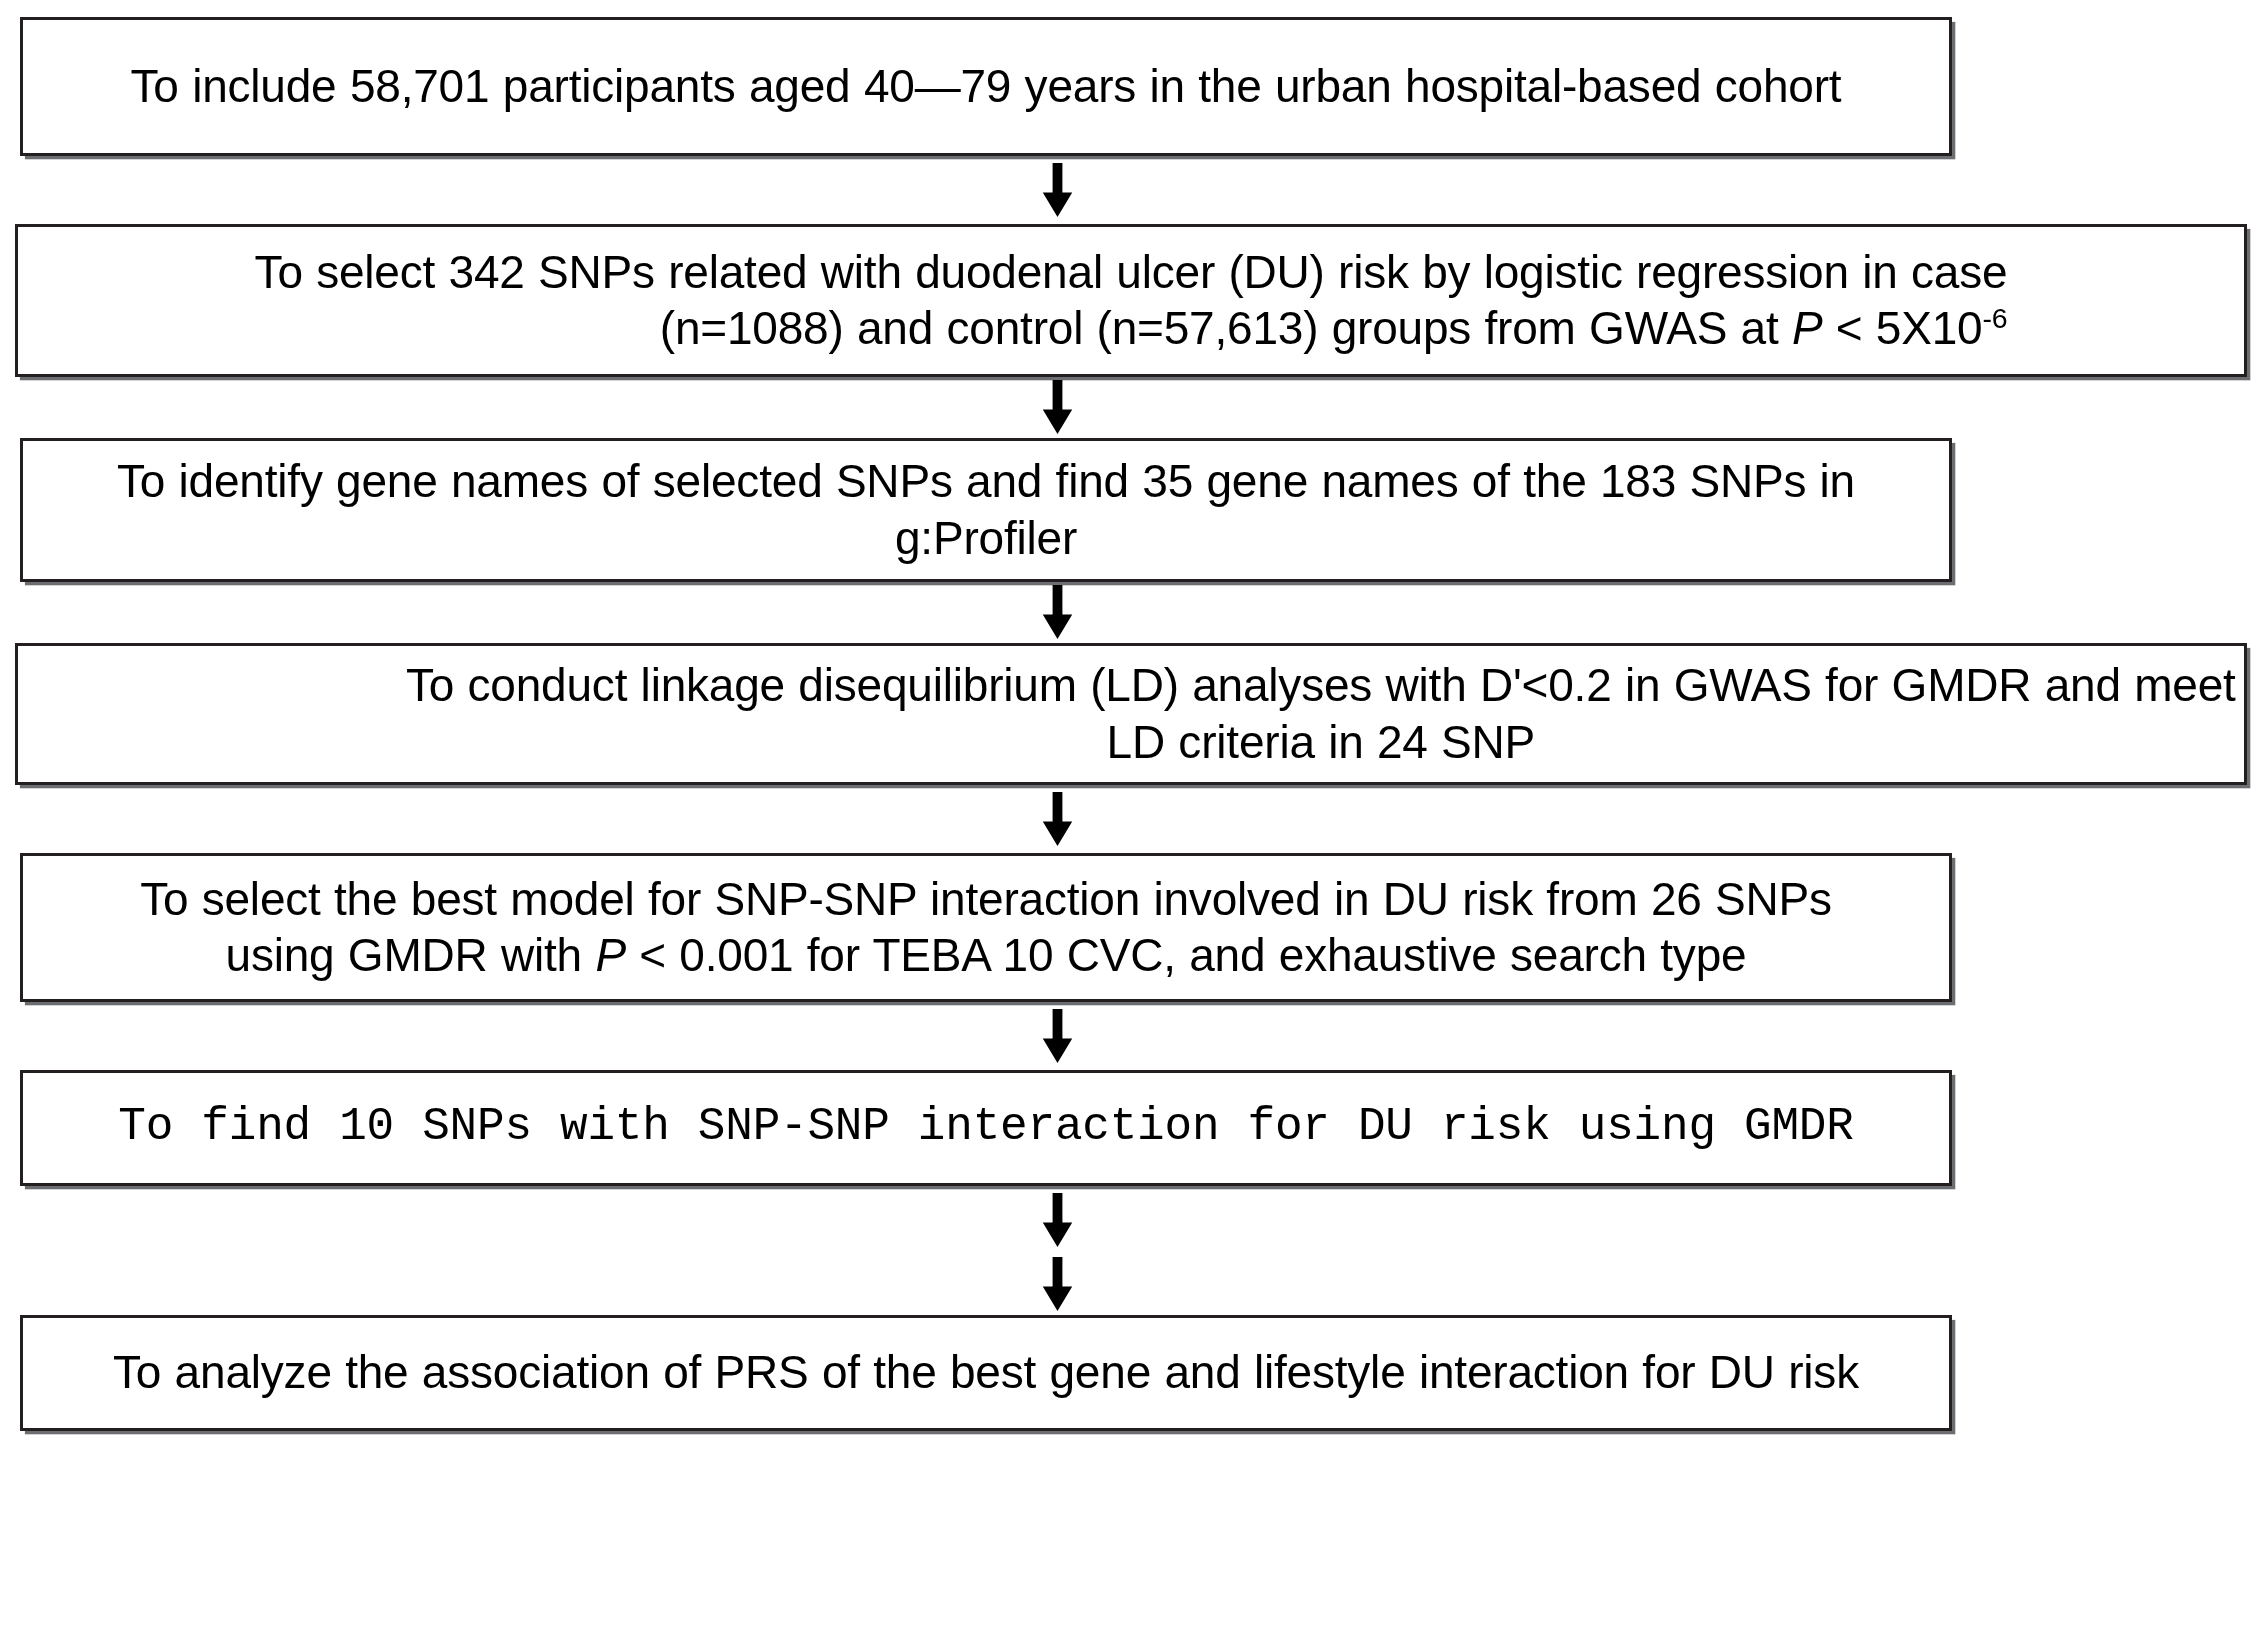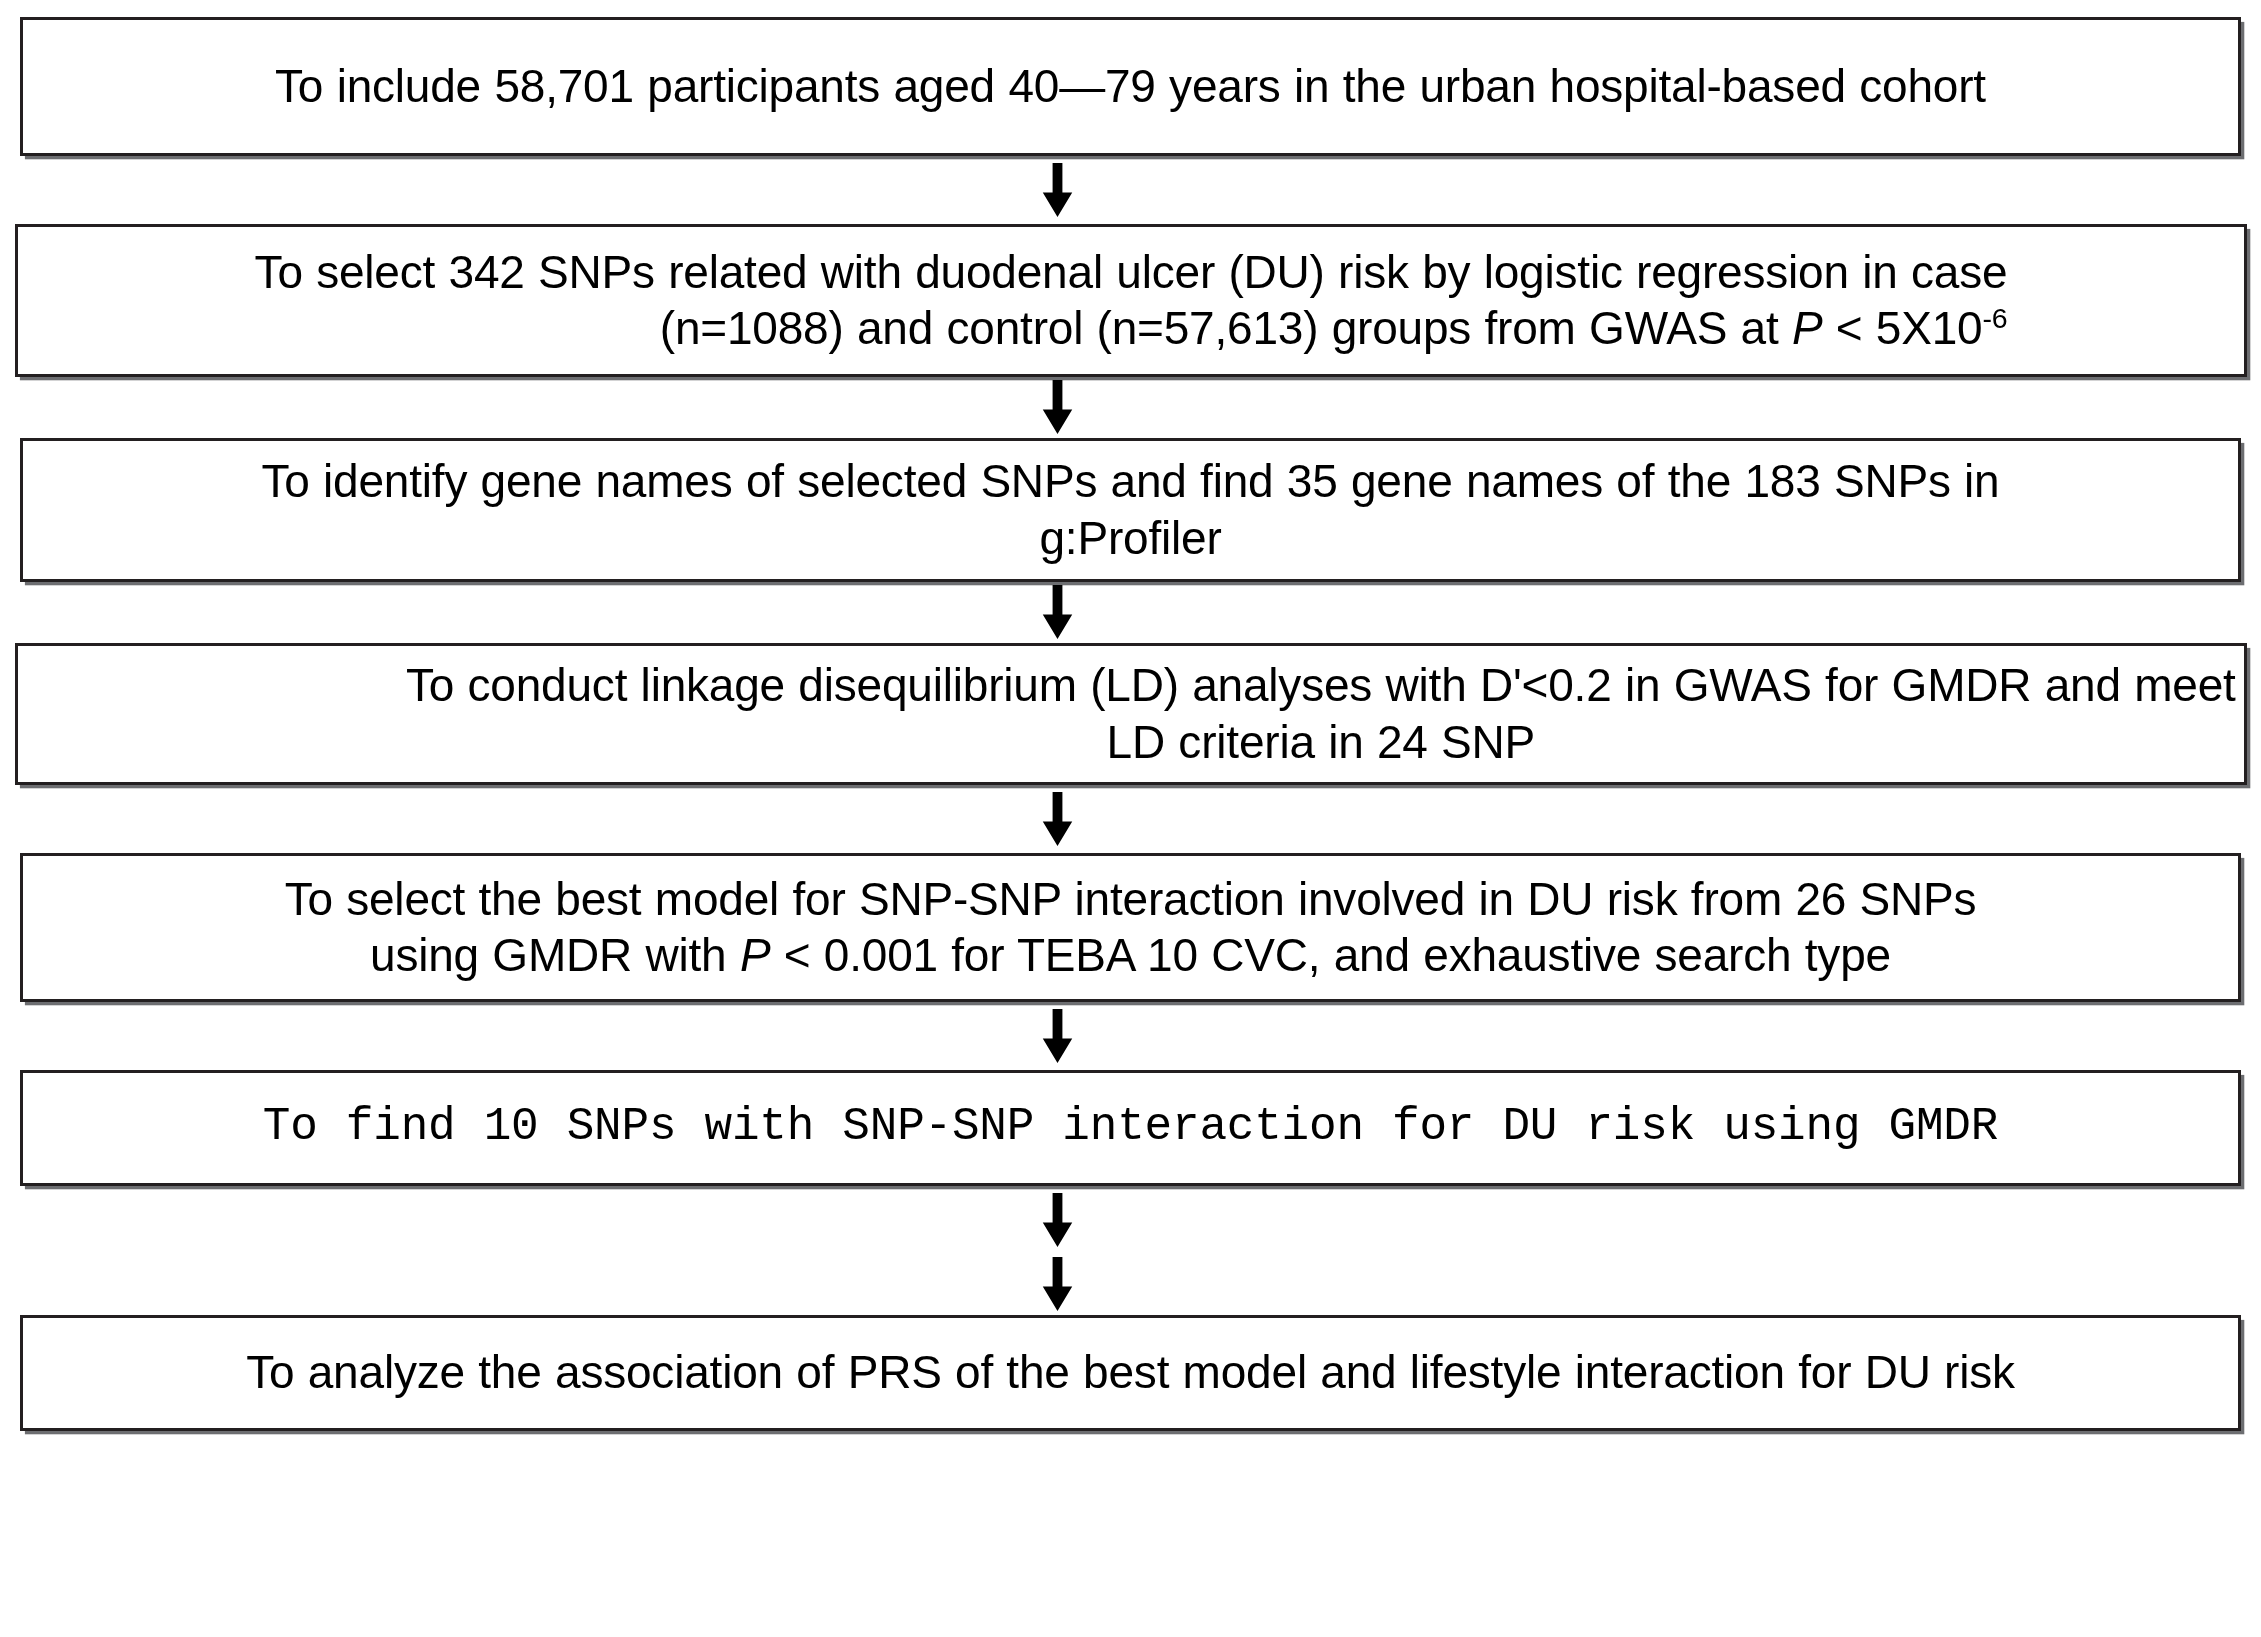--- a/index.html
+++ b/index.html
@@ -60,21 +60,21 @@
   .h-1 { height: 139px; }
   .h-2 { height: 153px; text-align: right; }
   .h-3 { height: 144px; }
   .h-4 { height: 142px; justify-content: flex-end; }
   .h-5 { height: 149px; }
   .h-6 { height: 116px; font-family: Liberation Mono, monospace; }
   .h-7 { height: 142px; }
   .h-8 { height: 116px; }
 
   .w-full  { width: 2232px; align-self: flex-start; }
-  .w-inset { width: 2221px; align-self: flex-start; margin-left: 5px; }
+  .w-inset { width: 1932px; align-self: flex-start; margin-left: 5px; }
 
   .arrow-slot {
     position: relative;
     height: 68px;
     display: flex;
     align-items: center;
     justify-content: flex-start;
     padding-left: 1026px;
   }
   .arrow-slot.gap-small { height: 61px; }
@@ -155,18 +155,18 @@
     </div>
 
 
     <div class="arrow-slot gap-small">
       <svg class="down-arrow" viewBox="0 0 40 66" aria-hidden="true">
         <polygon points="14,0 26,0 26,36 38,36 20,66 2,36 14,36" fill="#000000"></polygon>
       </svg>
     </div>
 
     <div class="node-box h-8 w-inset">
-      <div class="node-text">To analyze the association of PRS of the best model and lifestyle interaction for DU risk</div>
+      <div class="node-text">To analyze the association of PRS of the best gene and lifestyle interaction for DU risk</div>
     </div>
 
   </div>
 </div>
 
 
 </body></html>

